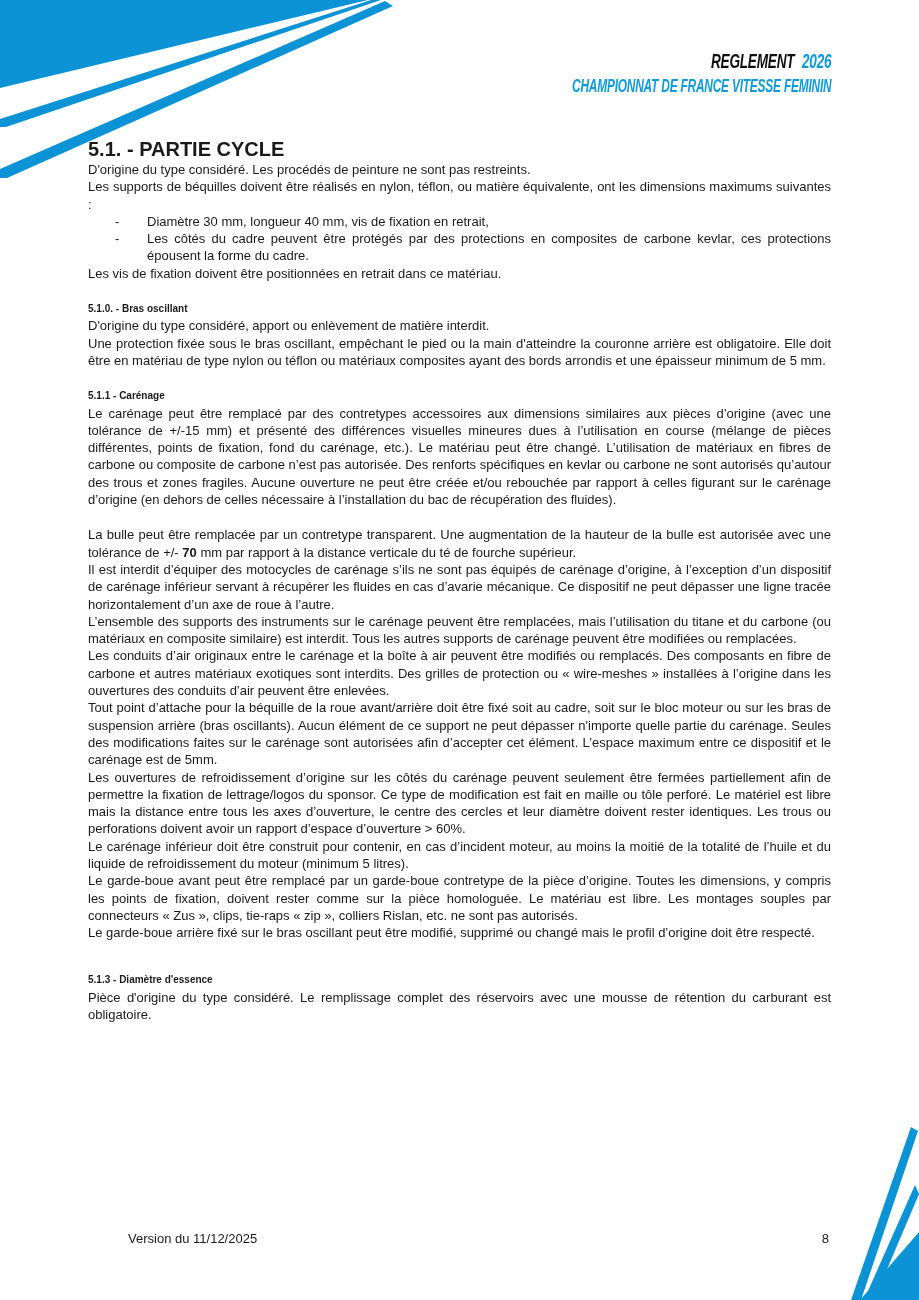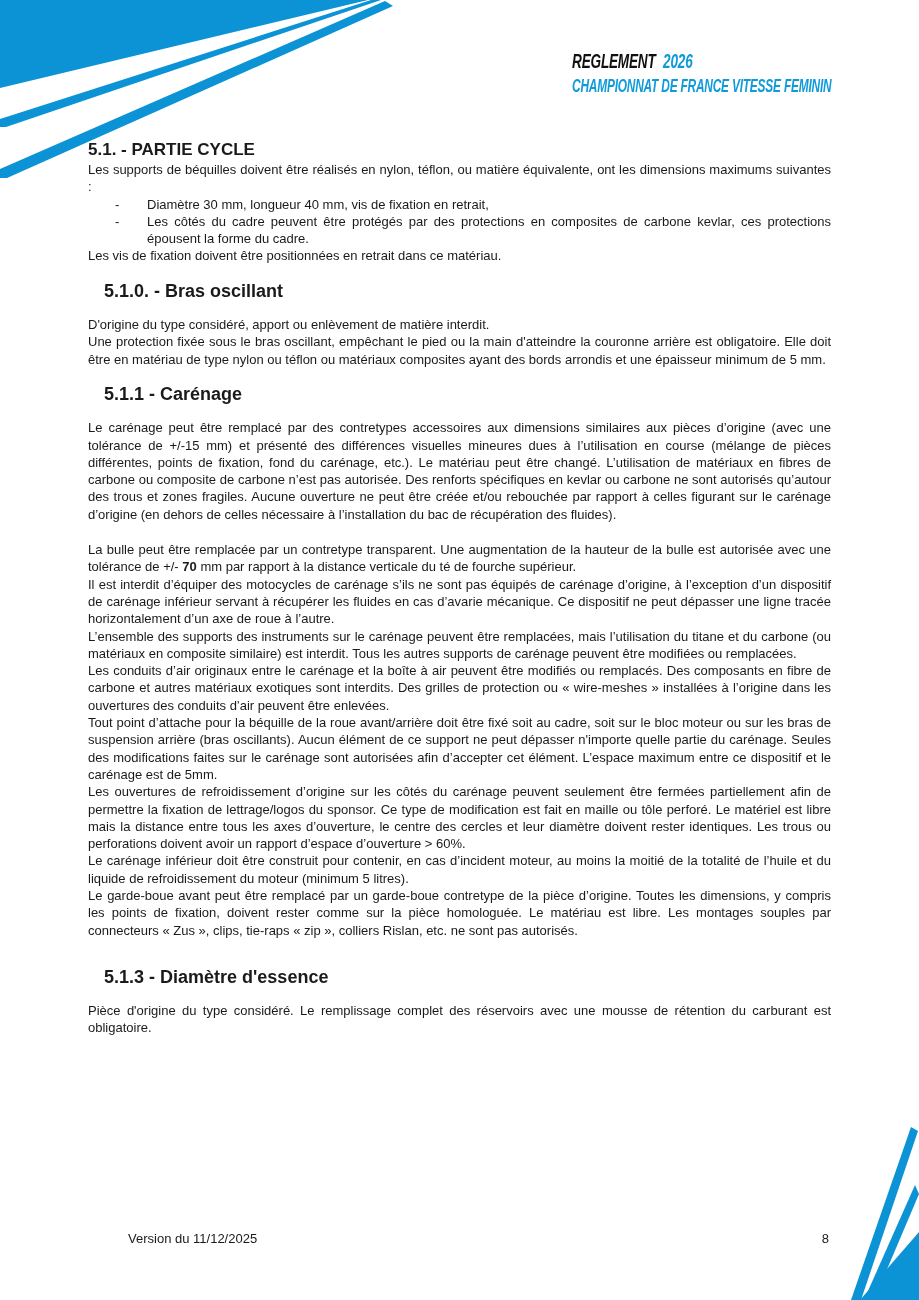--- a/index.html
+++ b/index.html
@@ -16,41 +16,41 @@
     font-family:"Liberation Sans", sans-serif;
     color:var(--ink);
   }
   .deco{
     position:absolute;left:0;top:0;width:919px;height:1300px;
     z-index:0;pointer-events:none;
   }
   
   .brand{
     position:absolute;top:50px;right:88px;z-index:2;
-    font-style:italic;font-weight:700;
+    text-align:right;font-style:italic;font-weight:700;
   }
   .brand .l1{
     display:block;font-size:20px;line-height:23px;white-space:nowrap;
     transform:scaleX(.68);transform-origin:100% 50%;
     letter-spacing:-0.3px;color:#101010;
   }
   .brand .l1 .year{color:var(--blue-text);margin-left:11px;}
   .brand .l2{
     display:block;margin-top:3px;font-size:17.5px;line-height:20px;
     white-space:nowrap;color:var(--blue-text);
     transform:scaleX(.68);transform-origin:100% 50%;
     letter-spacing:-0.3px;
   }
   
   .content{
     position:absolute;left:88px;top:139px;width:743px;z-index:1;
     font-size:13px;line-height:17.3px;text-align:justify;
   }
-  .h-main{font-size:17px;font-weight:bold;line-height:21px;margin:0 0 1px 0;text-align:left;}
-  .h-sub{font-size:18px;font-weight:bold;line-height:17.3px;margin:16px;text-align:left;}
+  .h-main{font-size:20px;font-weight:bold;line-height:21px;margin:0 0 1px 0;text-align:left;}
+  .h-sub{font-size:10px;font-weight:bold;line-height:17.3px;margin:0;text-align:left;}
   .sec p{margin:0;}
   .bullet{display:flex;}
   .bullet .bm{flex:0 0 32px;margin-left:27px;}
   .bullet .bt{flex:1;text-align:justify;}
   
   .footer-version{position:absolute;left:115px;top:1231px;font-size:13px;z-index:1;margin-left:13px;}
   .footer-page{position:absolute;right:90px;top:1231px;font-size:13px;z-index:1;}
 </style>
 </head>
 <body>
@@ -69,20 +69,21 @@
 </svg>
 
 <div class="brand">
   <span class="l1"><span>REGLEMENT</span><span class="year">2026</span></span>
   <span class="l2">CHAMPIONNAT DE FRANCE VITESSE FEMININ</span>
 </div>
 
 <div class="content">
     <section class="sec">
       <div class="h-main">5.1. - PARTIE CYCLE</div>
+      <p>D'origine du type considéré. Les procédés de peinture ne sont pas restreints.</p>
       <p>Les supports de béquilles doivent être réalisés en nylon, téflon, ou matière équivalente, ont les dimensions maximums suivantes :</p>
       <div class="bullet">
         <span class="bm">-</span>
         <span class="bt">Diamètre 30 mm, longueur 40 mm, vis de fixation en retrait,</span>
       </div>
       <div class="bullet">
         <span class="bm">-</span>
         <span class="bt">Les côtés du cadre peuvent être protégés par des protections en composites de carbone kevlar, ces protections épousent la forme du cadre.</span>
       </div>
       <p>Les vis de fixation doivent être positionnées en retrait dans ce matériau.</p>
@@ -96,20 +97,21 @@
       <div class="h-sub">5.1.1 - Carénage</div>
       <p>Le carénage peut être remplacé par des contretypes accessoires aux dimensions similaires aux pièces d’origine (avec une tolérance de +/-15  mm) et présenté des différences visuelles mineures dues à l’utilisation en course (mélange de pièces différentes, points de fixation, fond du carénage, etc.). Le matériau peut être changé. L’utilisation de matériaux en fibres de carbone ou composite de carbone n’est pas autorisée. Des renforts spécifiques en kevlar ou carbone ne sont autorisés qu’autour des trous et zones fragiles. Aucune ouverture ne peut être créée et/ou rebouchée par rapport à celles figurant sur le carénage d’origine (en dehors de celles nécessaire à l’installation du bac de récupération des fluides).</p>
       <p style="margin-top: 18px;">La bulle peut être remplacée par un contretype transparent. Une augmentation de la hauteur de la bulle est autorisée avec une tolérance de +/- <b>70</b> mm par rapport à la distance verticale du té de fourche supérieur.</p>
       <p>Il est interdit d’équiper des motocycles de carénage s’ils ne sont pas équipés de carénage d’origine, à l’exception d’un dispositif de carénage inférieur servant à récupérer les fluides en cas d’avarie mécanique. Ce dispositif ne peut dépasser une ligne tracée horizontalement d’un axe de roue à l’autre.</p>
       <p>L’ensemble des supports des instruments sur le carénage peuvent être remplacées, mais l’utilisation du titane et du carbone (ou matériaux en composite similaire) est interdit. Tous les autres supports de carénage peuvent être modifiées ou remplacées.</p>
       <p>Les conduits d’air originaux entre le carénage et la boîte à air peuvent être modifiés ou remplacés. Des composants en fibre de carbone et autres matériaux exotiques sont interdits. Des grilles de protection ou « wire-meshes » installées à l’origine dans les ouvertures des conduits d’air peuvent être enlevées.</p>
       <p>Tout point d’attache pour la béquille de la roue avant/arrière doit être fixé soit au cadre, soit sur le bloc moteur ou sur les bras de suspension arrière (bras oscillants). Aucun élément de ce support ne peut dépasser n'importe quelle partie du carénage. Seules des modifications faites sur le carénage sont autorisées afin d’accepter cet élément. L’espace maximum entre ce dispositif et le carénage est de 5mm.</p>
       <p>Les ouvertures de refroidissement d’origine sur les côtés du carénage peuvent seulement être fermées partiellement afin de permettre la fixation de lettrage/logos du sponsor. Ce type de modification est fait en maille ou tôle perforé. Le matériel est libre mais la distance entre tous les axes d’ouverture, le centre des cercles et leur diamètre doivent rester identiques. Les trous ou perforations doivent avoir un rapport d’espace d’ouverture &gt; 60%.</p>
       <p>Le carénage inférieur doit être construit pour contenir, en cas d’incident moteur, au moins la moitié de la totalité de l’huile et du liquide de refroidissement du moteur (minimum 5 litres).</p>
       <p>Le garde-boue avant peut être remplacé par un garde-boue contretype de la pièce d’origine. Toutes les dimensions, y compris les points de fixation, doivent rester comme sur la pièce homologuée. Le matériau est libre. Les montages souples par connecteurs « Zus », clips, tie-raps « zip », colliers Rislan, etc. ne sont pas autorisés.</p>
+      <p>Le garde-boue arrière fixé sur le bras oscillant peut être modifié, supprimé ou changé mais le profil d’origine doit être respecté.</p>
     </section>
     <section class="sec" style="margin-top: 30px;">
       <div class="h-sub">5.1.3 - Diamètre d'essence</div>
       <p>Pièce d'origine du type considéré. Le remplissage complet des réservoirs avec une mousse de rétention du carburant est obligatoire.</p>
     </section>
   </div>
 
 <div class="footer-version">Version du 11/12/2025</div>
 <div class="footer-page">8</div>
 

